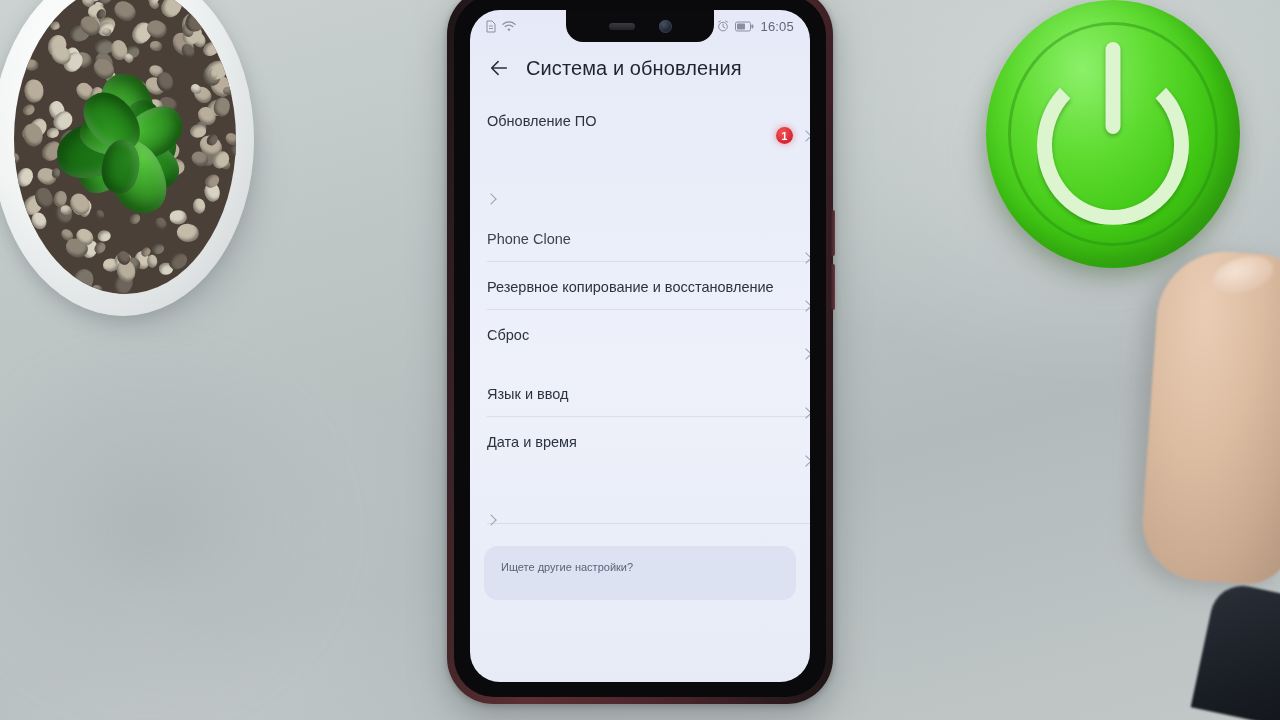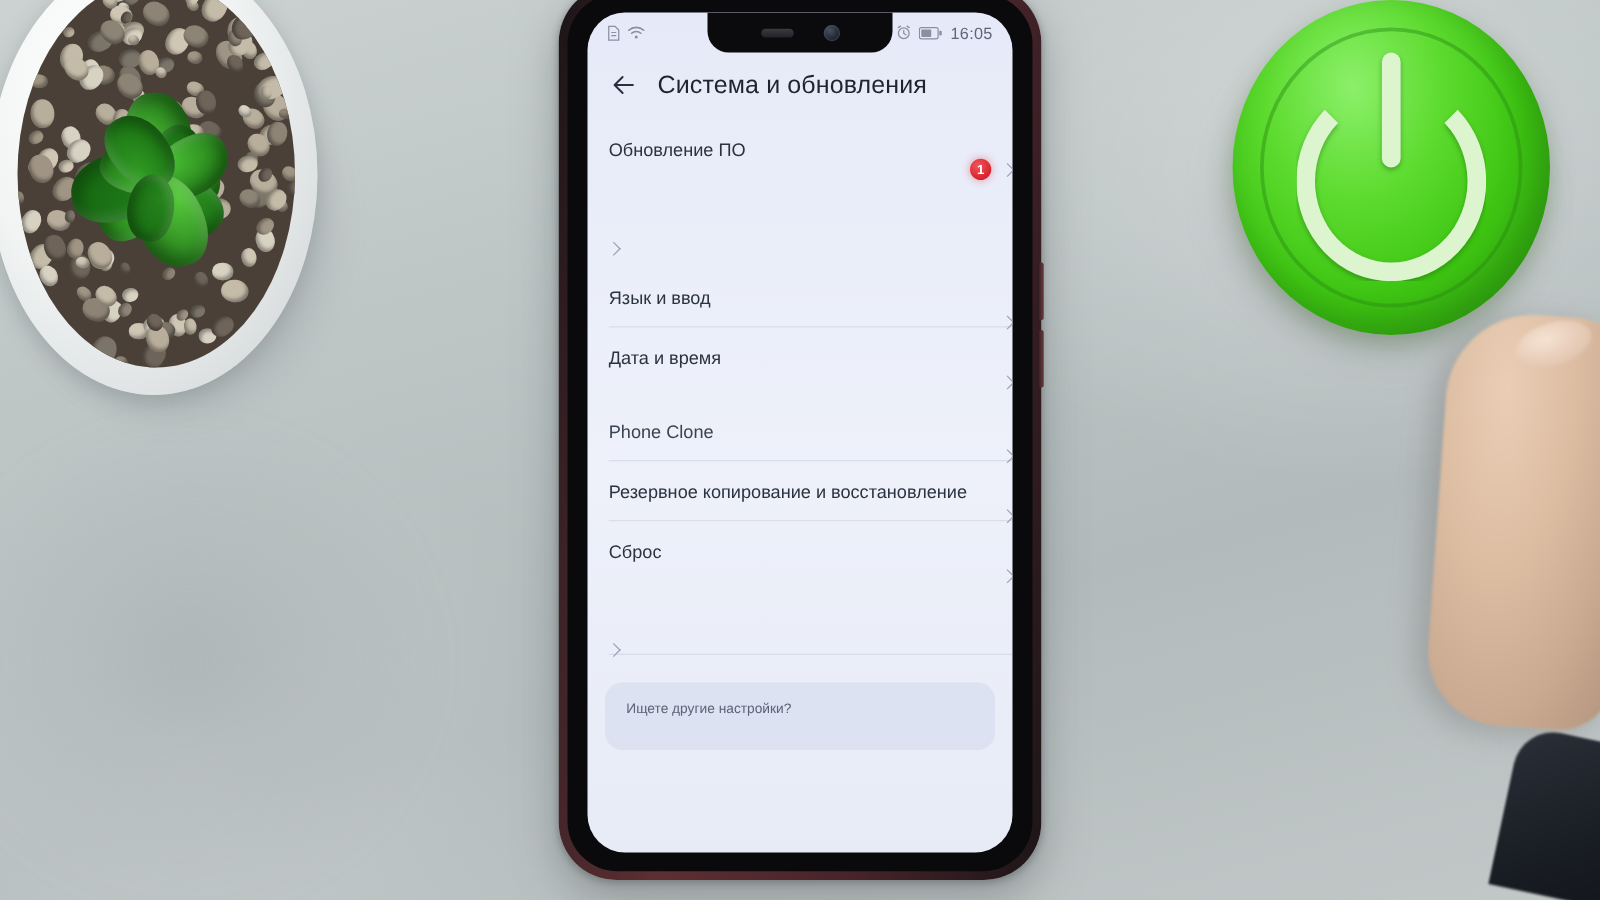--- a/index.html
+++ b/index.html
@@ -485,50 +485,50 @@
           </div>
           <div class="group">
             <div class="row">
               <div class="row-right">
                 <span class="chev"></span>
               </div>
             </div>
           </div>
           <div class="group">
             <div class="row">
-              <div class="row-label">Язык и ввод</div>
+              <div class="row-label latin">Phone Clone</div>
               <div class="row-right">
                 <span class="chev"></span>
               </div>
               <div class="divider"></div>
             </div>
             <div class="row">
-              <div class="row-label">Дата и время</div>
+              <div class="row-label">Резервное копирование и восстановление</div>
+              <div class="row-right">
+                <span class="chev"></span>
+              </div>
+              <div class="divider"></div>
+            </div>
+            <div class="row">
+              <div class="row-label">Сброс</div>
               <div class="row-right">
                 <span class="chev"></span>
               </div>
             </div>
           </div>
           <div class="group">
             <div class="row">
-              <div class="row-label latin">Phone Clone</div>
+              <div class="row-label">Язык и ввод</div>
               <div class="row-right">
                 <span class="chev"></span>
               </div>
               <div class="divider"></div>
             </div>
             <div class="row">
-              <div class="row-label">Резервное копирование и восстановление</div>
-              <div class="row-right">
-                <span class="chev"></span>
-              </div>
-              <div class="divider"></div>
-            </div>
-            <div class="row">
-              <div class="row-label">Сброс</div>
+              <div class="row-label">Дата и время</div>
               <div class="row-right">
                 <span class="chev"></span>
               </div>
             </div>
           </div>
           <div class="group">
             <div class="row">
               <div class="row-right">
                 <span class="chev"></span>
               </div>

